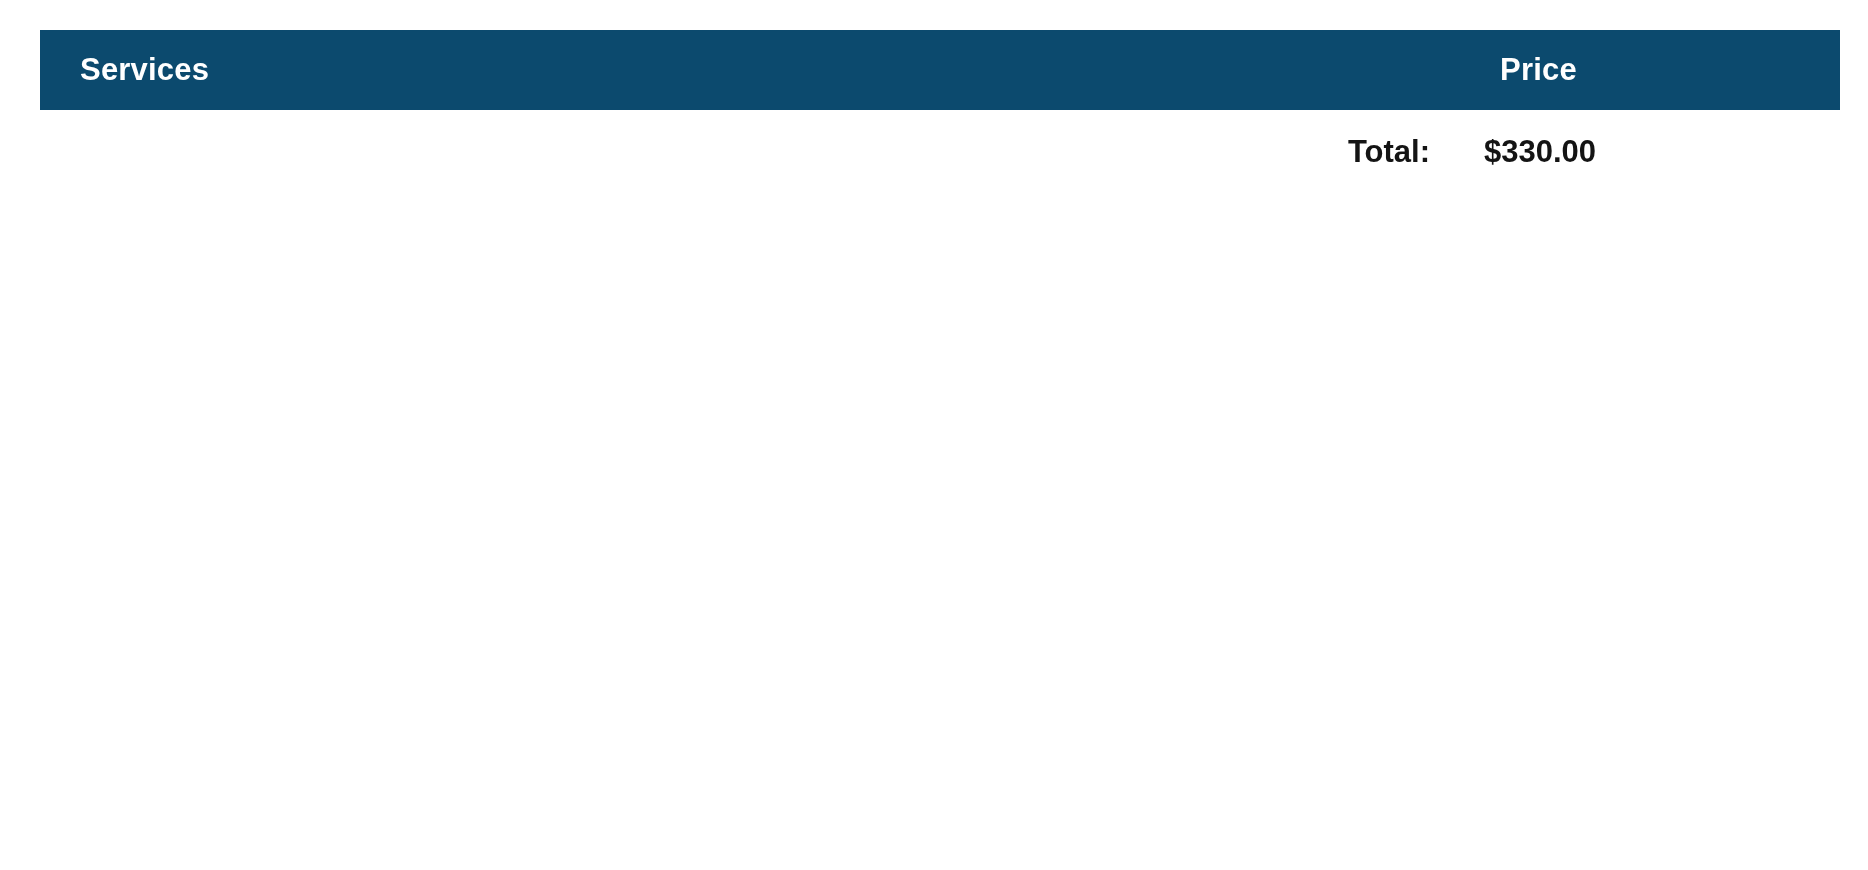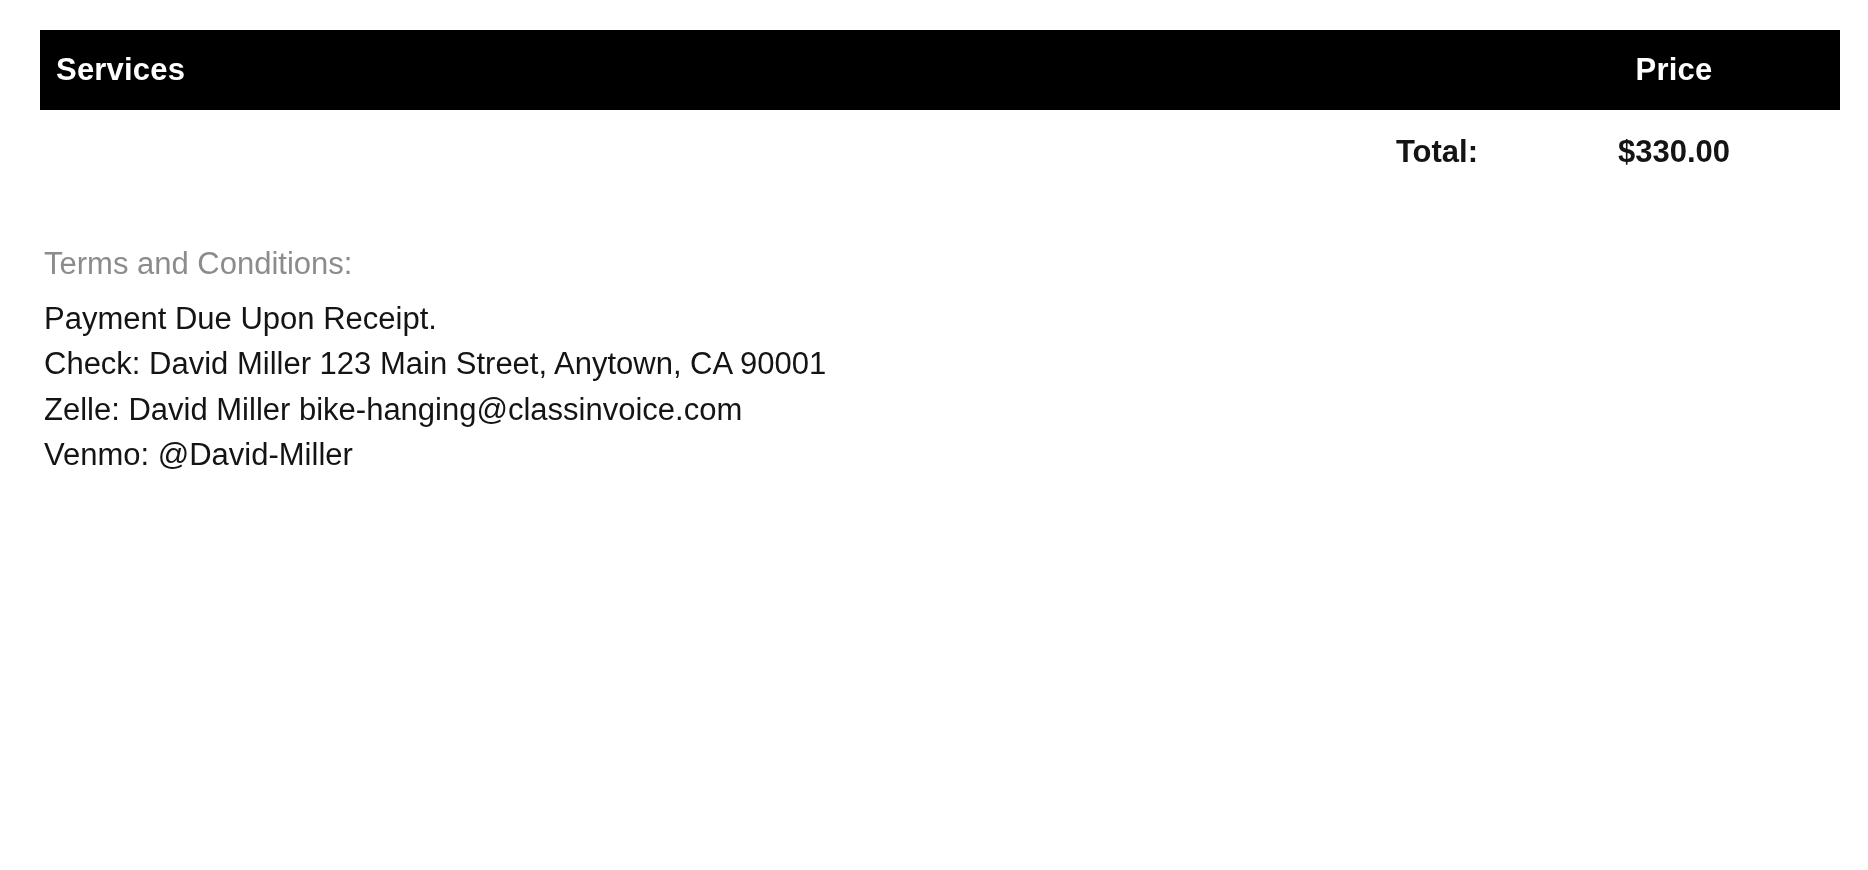--- a/index.html
+++ b/index.html
@@ -25,31 +25,31 @@
     width: 1800px;
     border-collapse: collapse;
     table-layout: fixed;
   }
   .invoice-table th,
   .invoice-table td {
     text-align: left;
     vertical-align: middle;
   }
   thead th {
-    background: #000000;
+    background: #0c4a6e;
     color: #ffffff;
     font-size: 31px;
     font-weight: bold;
-    padding: 22px 16px;
+    padding: 22px 40px;
     letter-spacing: 0.2px;
     margin-left: 31px;
   }
   thead th.price-col,
   td.price-col {
-    text-align: center;
+    text-align: left;
   }
   .price-col {
     width: 300px;
   }
   tbody td {
     font-size: 31px;
     font-weight: normal;
     color: #141414;
     padding: 20px 24px;
     border-bottom: 2px solid #3b3b3b;
@@ -93,21 +93,14 @@
       </tr>
     </thead>
     <tbody>
       <tr class="total-row">
         <td class="total-label">Total:</td>
         <td class="price-col">$330.00</td>
       </tr>
     </tbody>
   </table>
 
-  <div class="terms">
-    <div class="terms-title">Terms and Conditions:</div>
-    <div class="terms-line">Payment Due Upon Receipt.</div>
-    <div class="terms-line">Check: David Miller 123 Main Street, Anytown, CA 90001</div>
-    <div class="terms-line">Zelle: David Miller bike-hanging@classinvoice.com</div>
-    <div class="terms-line">Venmo: @David-Miller</div>
-  </div>
 
 </div>
 
 </body></html>

